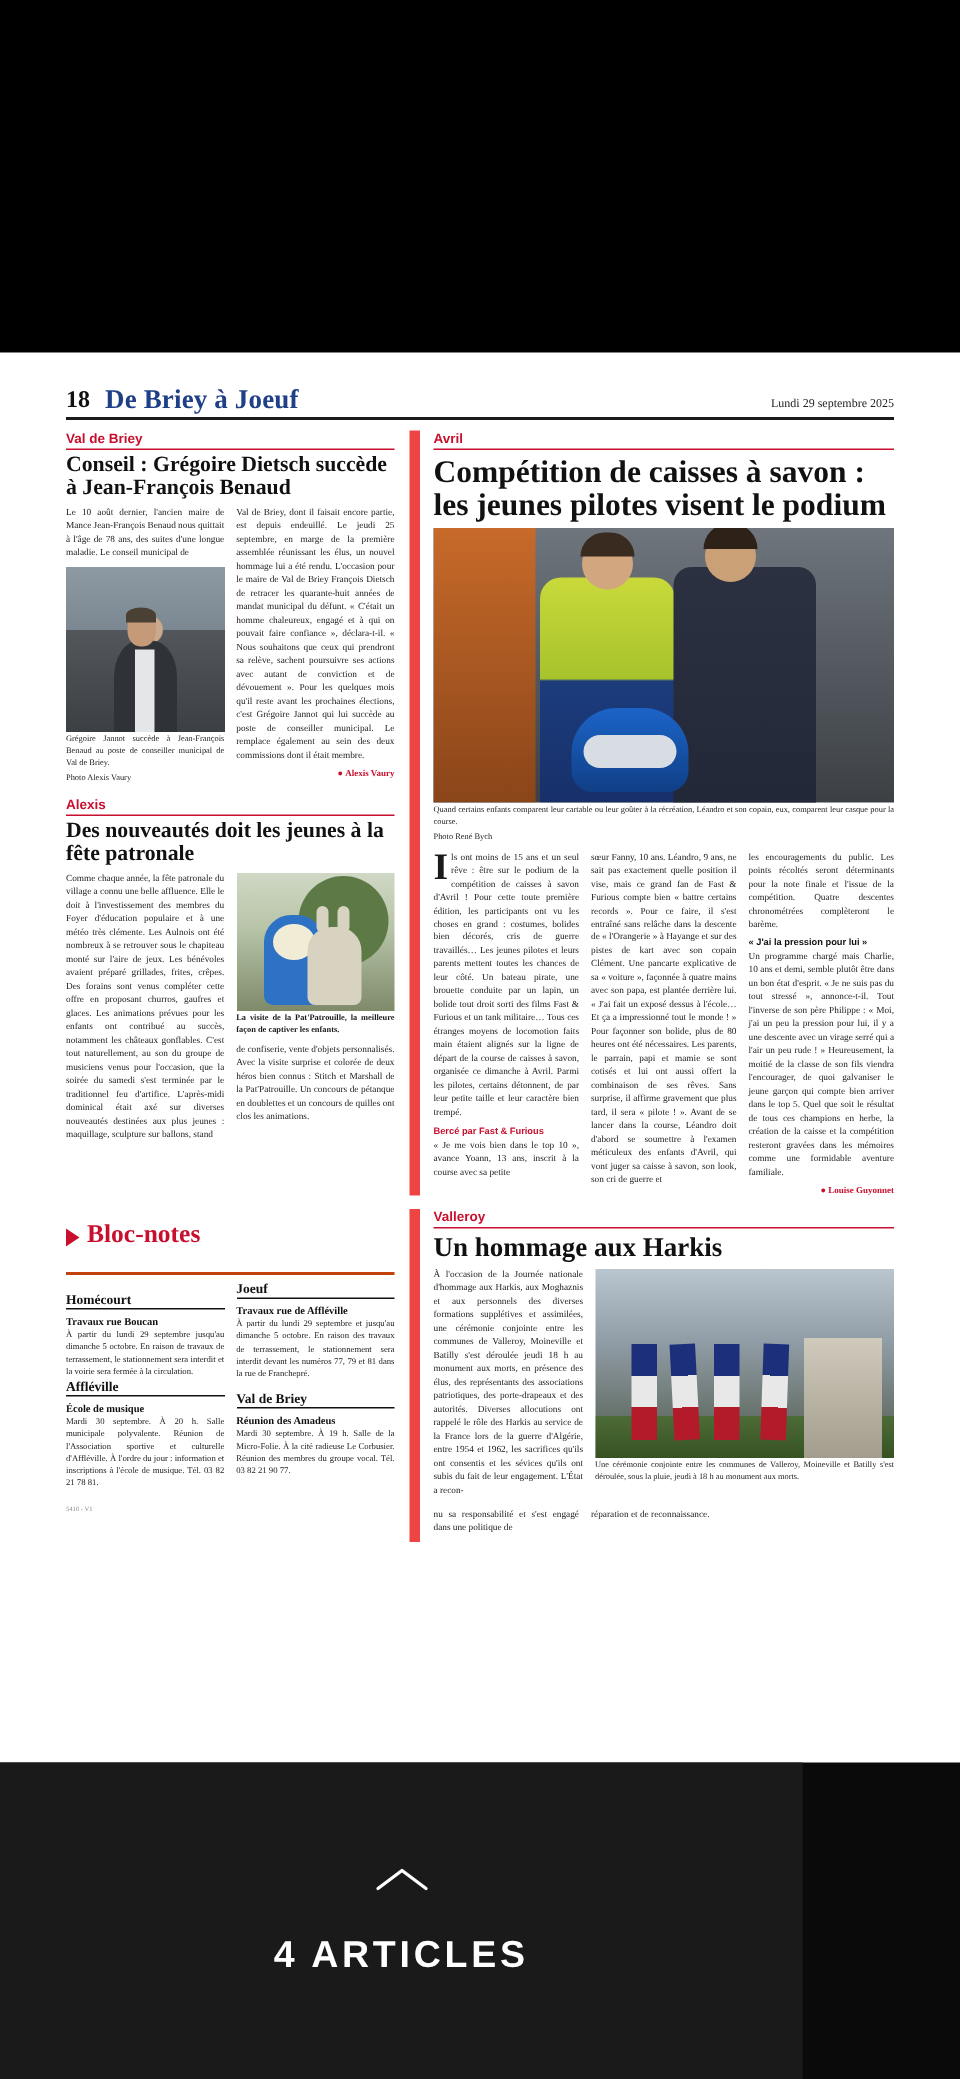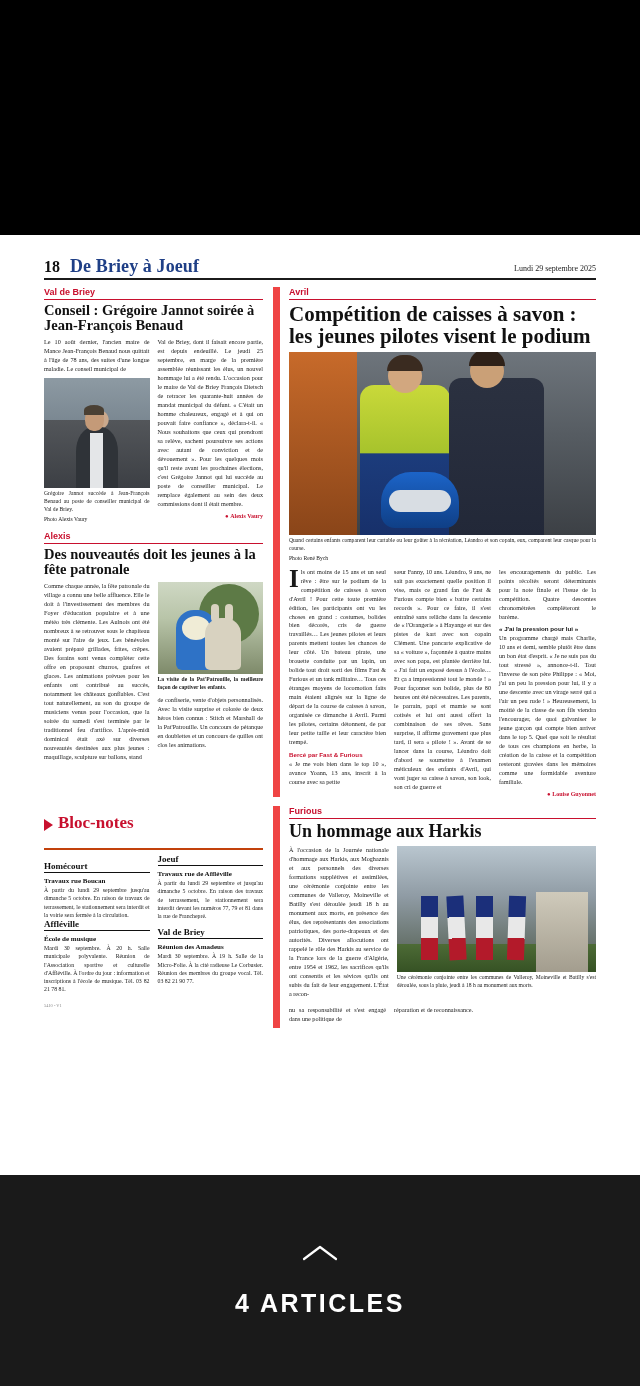--- a/index.html
+++ b/index.html
@@ -336,21 +336,21 @@
     margin: 0;
   }
 
   .tinycode {
     font-size: 4.4px; color: #8a8a8a; margin-top: 10px;
   }
 
   
   .bottombar {
     position: absolute;
-    left: 0; bottom: 0; width: 640px; height: 211px;
+    left: 0; bottom: 0; width: 535px; height: 211px;
     background: #1a1a1a;
     display: flex;
     flex-direction: column;
     align-items: center;
     justify-content: center;
     gap: 26px;
   }
   .chevron {
     width: 38px; height: 20px;
   }
@@ -382,21 +382,21 @@
         <div class="masthead-date">Lundi 29 septembre 2025</div>
       </div>
 
       <div class="top">
 
         <div class="left-col">
 
           <div>
             <div class="rub">Val de Briey</div>
             <div class="rub-line"></div>
-            <h2 class="head h-small">Conseil : Grégoire Jannot soirée à Jean-François Benaud</h2>
+            <h2 class="head h-small">Conseil : Grégoire Dietsch succède à Jean-François Benaud</h2>
             <div class="cols-2">
               <div class="col">
                 <p class="body">Le 10 août dernier, l'ancien maire de Mance Jean-François Benaud nous quittait à l'âge de 78 ans, des suites d'une longue maladie. Le conseil municipal de</p>
                 <div class="photo photo-portrait">
                   <div class="suit"></div>
                     <div class="shirt"></div>
                     <div class="head"></div>
                     <div class="hair"></div>
                 </div>
                 <div class="cap">Grégoire Jannot succède à Jean-François Benaud au poste de conseiller municipal de Val de Briey.</div>
@@ -516,21 +516,21 @@
               <div style="margin-top:7px">
                 <div class="bn-town">Val de Briey</div>
                 <div class="bn-item-title">Réunion des Amadeus</div>
                 <p class="bn-text">Mardi 30 septembre. À 19 h. Salle de la Micro-Folie. À la cité radieuse Le Corbusier. Réunion des membres du groupe vocal. Tél. 03 82 21 90 77.</p>
               </div>
             </div>
           </div>
         </div>
 
         <div class="right-col vdivider">
-          <div class="rub">Furious</div>
+          <div class="rub">Valleroy</div>
           <div class="rub-line"></div>
           <h2 class="head h-med" style="font-size:18px">Un hommage aux Harkis</h2>
           <div class="cols-3">
             <div class="col">
               <p class="body">À l'occasion de la Journée nationale d'hommage aux Harkis, aux Moghaznis et aux personnels des diverses formations supplétives et assimilées, une cérémonie conjointe entre les communes de Valleroy, Moineville et Batilly s'est déroulée jeudi 18 h au monument aux morts, en présence des élus, des représentants des associations patriotiques, des porte-drapeaux et des autorités.
 
 Diverses allocutions ont rappelé le rôle des Harkis au service de la France lors de la guerre d'Algérie, entre 1954 et 1962, les sacrifices qu'ils ont consentis et les sévices qu'ils ont subis du fait de leur engagement. L'État a recon-</p>
             </div>
             <div class="col" style="flex:2">
               <div class="photo photo-harkis">

